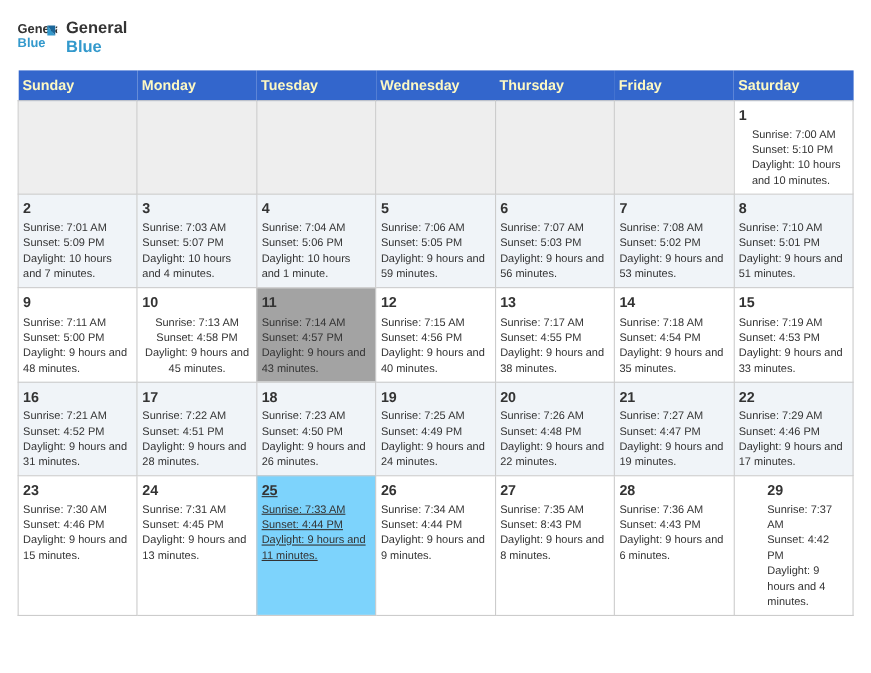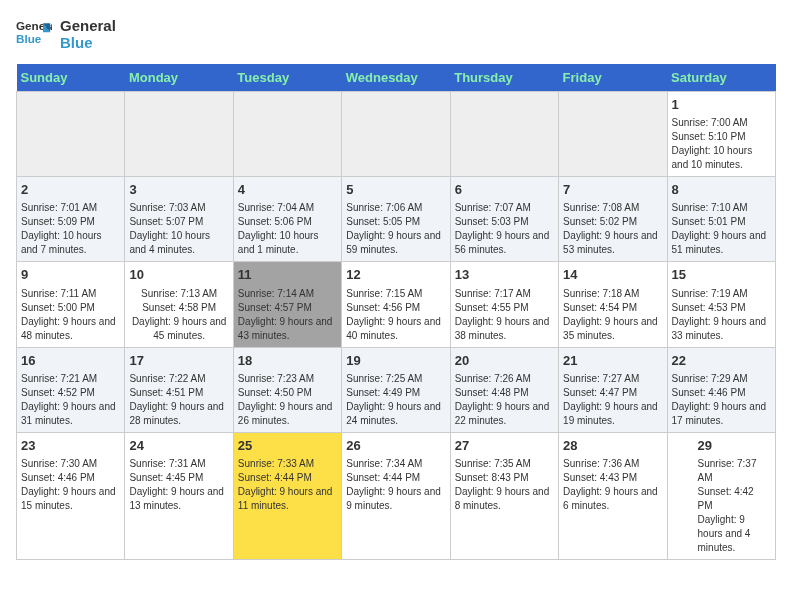--- a/index.html
+++ b/index.html
@@ -37,21 +37,21 @@
       font-size: 14px;
       color: #555;
     }
     table {
       width: 100%;
       border-collapse: collapse;
       font-size: 11px;
     }
     thead tr th {
       background: #3366cc;
-      color: #86efac;
+      color: #fef9c3;
       padding: 6px 4px;
       text-align: left;
       font-size: 13px;
       font-weight: bold;
     }
     tbody tr td {
       border: 1px solid #ccc;
       vertical-align: top;
       padding: 4px 4px;
       width: calc(100% / 7);
@@ -114,21 +114,21 @@
   <tbody id="calendar-body">
   <tr>
         <td class="empty-cell"></td>
         <td class="empty-cell"></td>
         <td class="empty-cell"></td>
         <td class="empty-cell"></td>
         <td class="empty-cell"></td>
         <td class="empty-cell"></td>
         <td style="background: rgb(255, 255, 255);">
           <span class="day-number">1</span>
-          <div class="cell-info" style="white-space: pre-line;">Sunrise: 7:00 AM
+          <div class="cell-info" style="white-space: pre-line; margin-left: 12px;">Sunrise: 7:00 AM
 Sunset: 5:10 PM
 Daylight: 10 hours and 10 minutes.</div>
         </td>
       </tr>
       <tr>
         <td style="background: rgb(240, 244, 248);">
           <span class="day-number">2</span>
           <div class="cell-info" style="white-space: pre-line;">Sunrise: 7:01 AM
 Sunset: 5:09 PM
 Daylight: 10 hours and 7 minutes.</div>
@@ -264,21 +264,21 @@
           <div class="cell-info" style="white-space: pre-line;">Sunrise: 7:30 AM
 Sunset: 4:46 PM
 Daylight: 9 hours and 15 minutes.</div>
         </td>
         <td style="background: rgb(255, 255, 255);">
           <span class="day-number">24</span>
           <div class="cell-info" style="white-space: pre-line;">Sunrise: 7:31 AM
 Sunset: 4:45 PM
 Daylight: 9 hours and 13 minutes.</div>
         </td>
-        <td style="background: #fde047;">
+        <td style="background: #7dd3fc; text-decoration: underline;">
           <span class="day-number">25</span>
           <div class="cell-info" style="white-space: pre-line;">Sunrise: 7:33 AM
 Sunset: 4:44 PM
 Daylight: 9 hours and 11 minutes.</div>
         </td>
         <td style="background: rgb(255, 255, 255);">
           <span class="day-number">26</span>
           <div class="cell-info" style="white-space: pre-line;">Sunrise: 7:34 AM
 Sunset: 4:44 PM
 Daylight: 9 hours and 9 minutes.</div>

